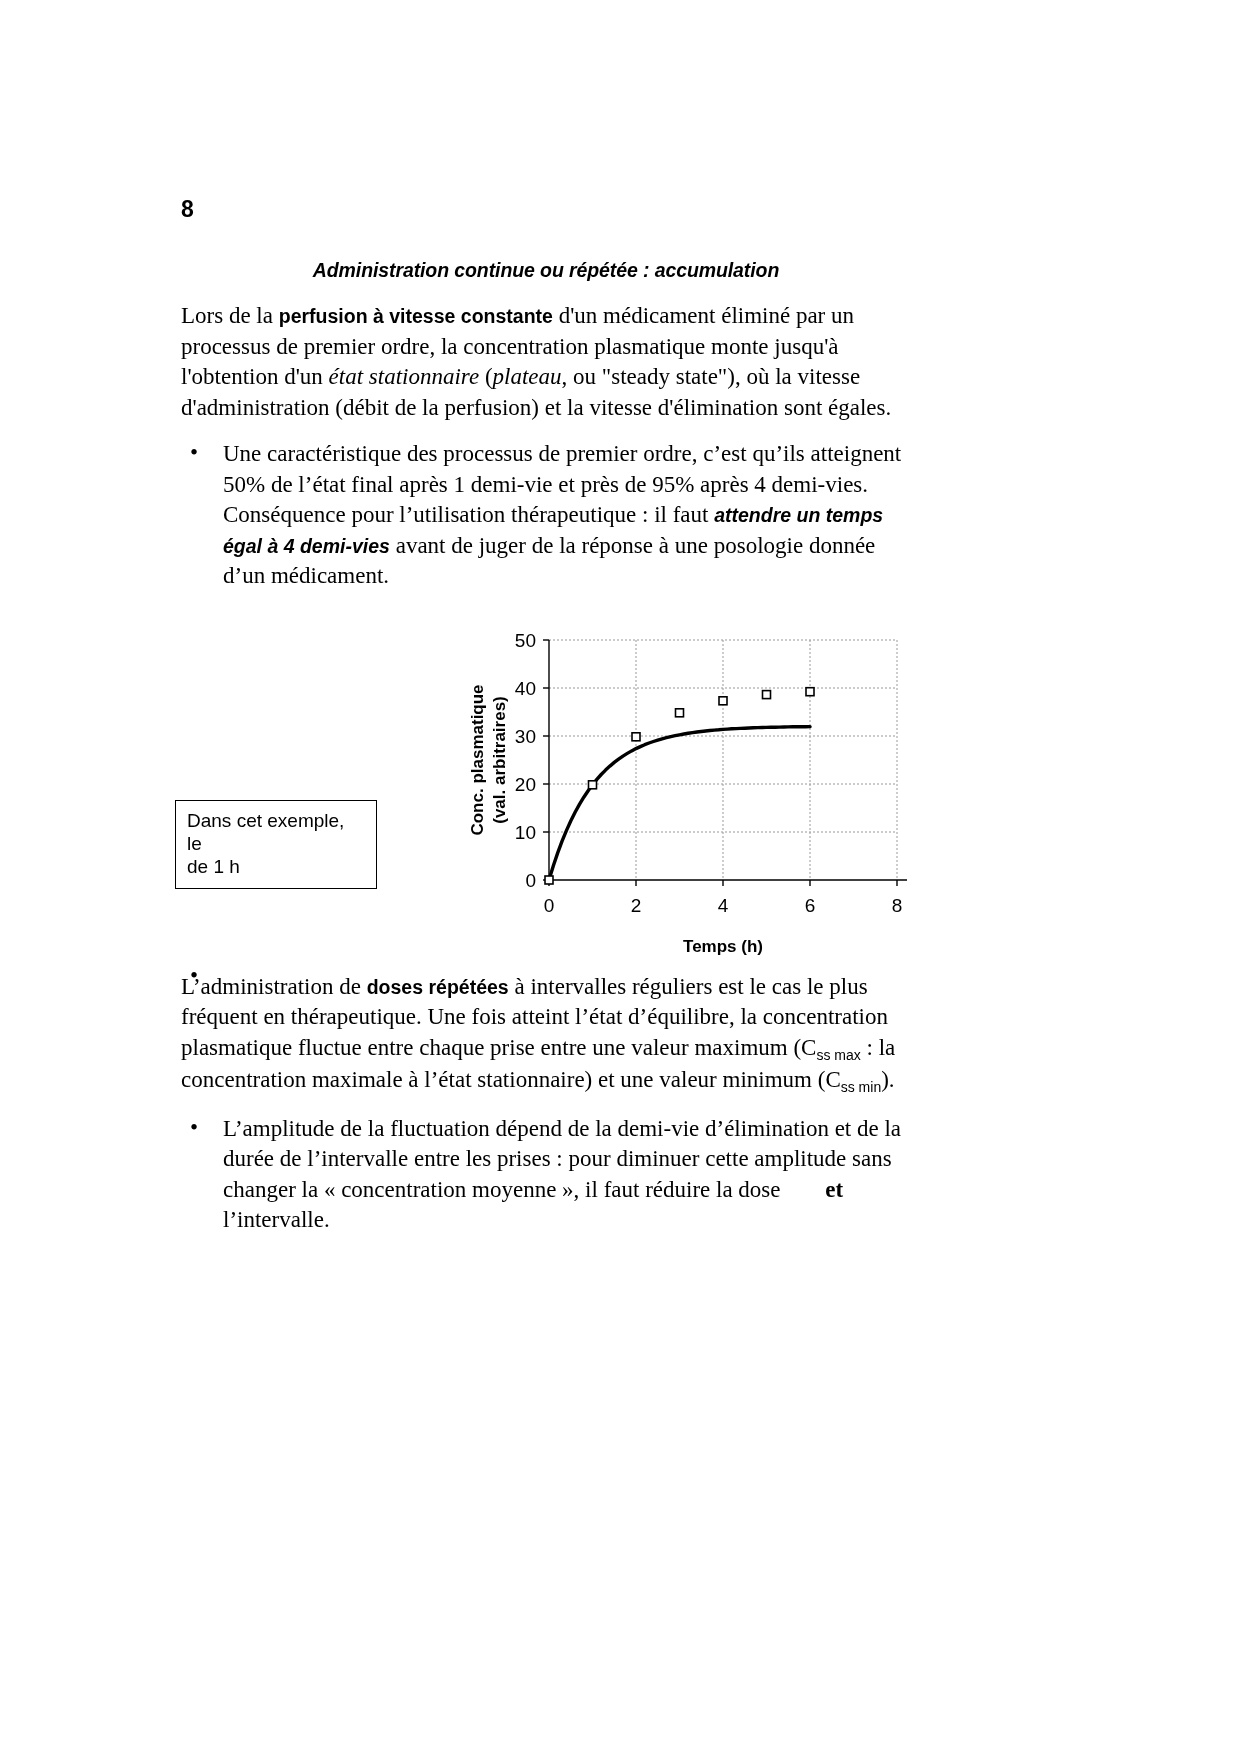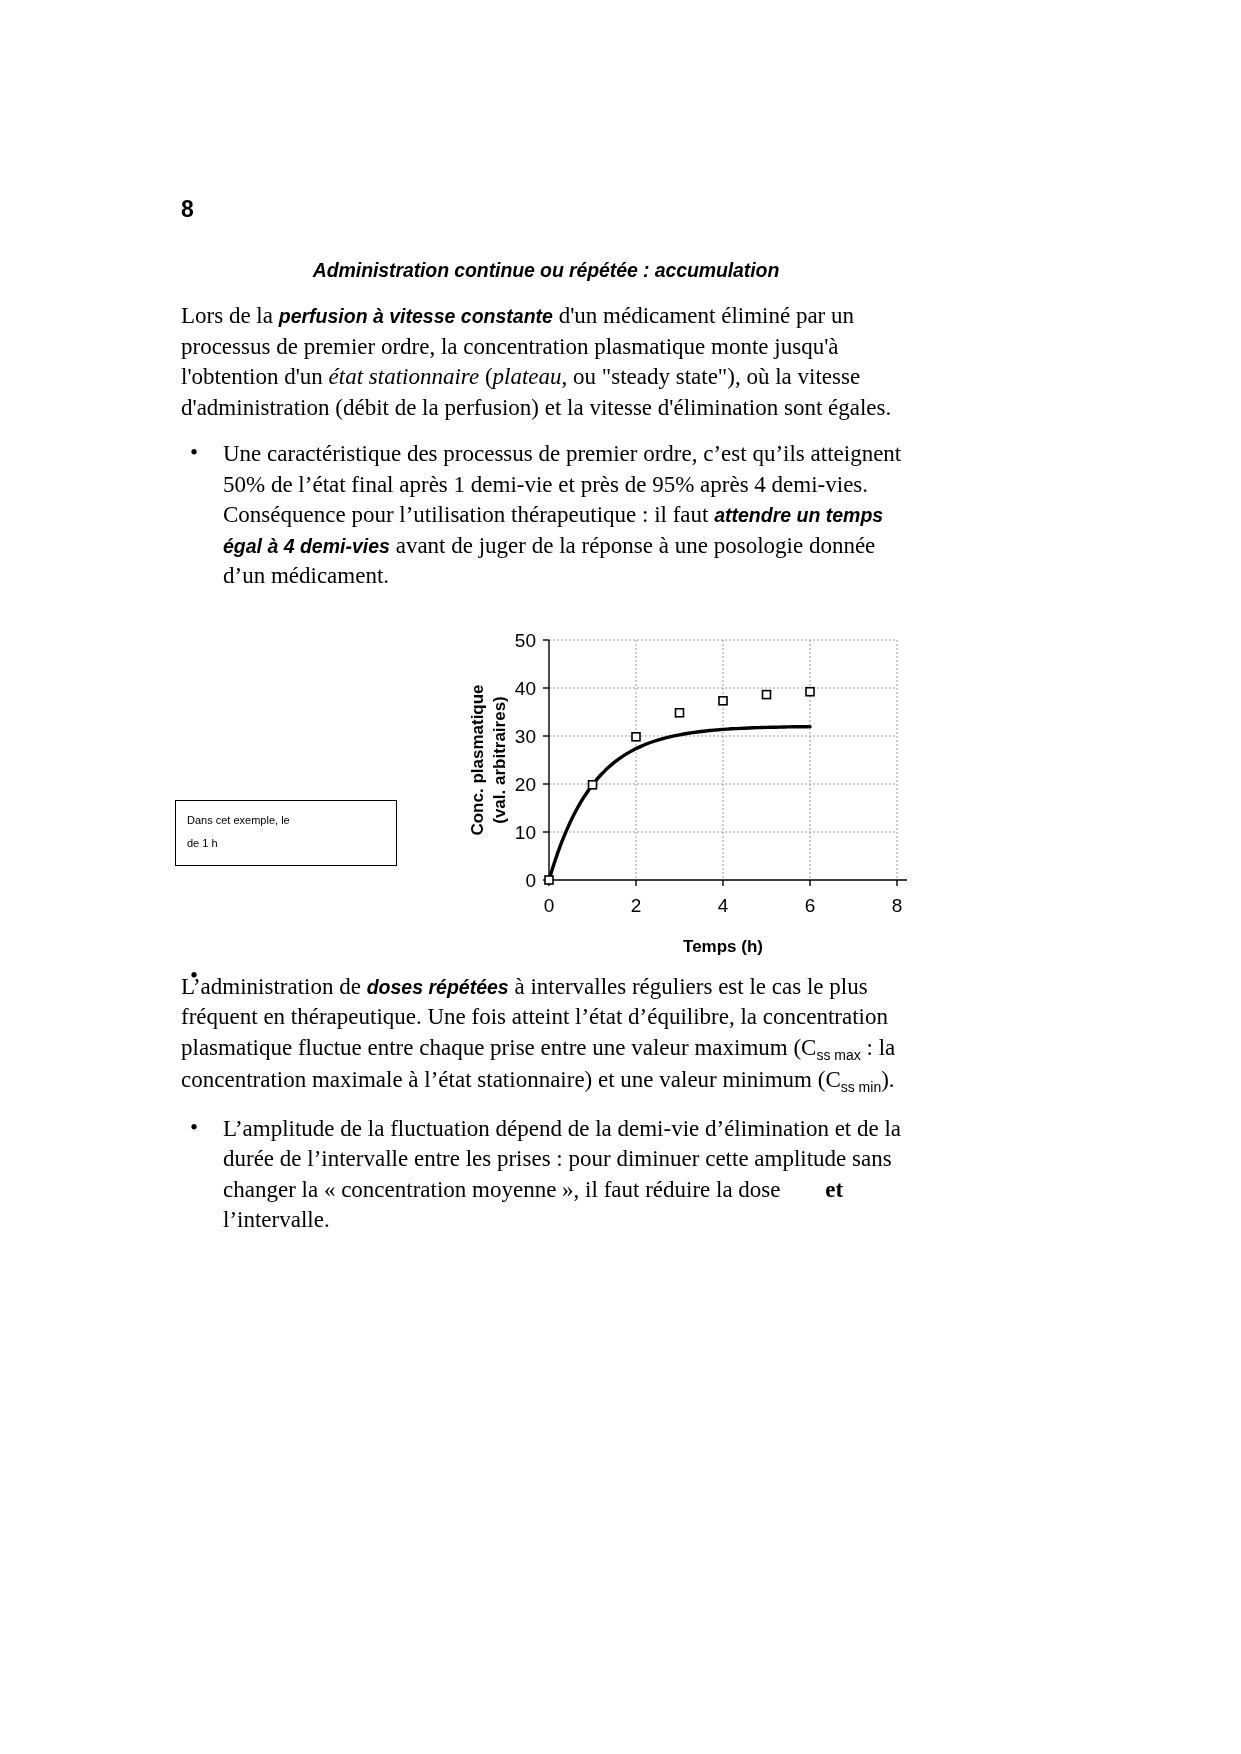--- a/index.html
+++ b/index.html
@@ -55,21 +55,20 @@
     font-family: "Liberation Serif", serif;
     font-size: 23px;
     line-height: 30.5px;
     margin: 0 0 16px 0;
     text-align: left;
   }
   .b {
     font-family: "Liberation Sans", sans-serif;
     font-weight: bold;
     font-size: 19.5px;
-    font-style: italic;
   }
   .i { font-style: italic; margin-top: 32px; }
   .bi-sans {
     font-family: "Liberation Sans", sans-serif;
     font-weight: bold;
     font-style: italic;
     font-size: 19.5px;
   }
   .bi-serif {
     font-weight: bold;
@@ -110,26 +109,26 @@
     position: relative;
     height: 352px;
     margin: 14px 0 0 0;
   }
 
   
   .callout {
     position: absolute;
     left: -6px;
     top: 194px;
-    width: 222px;
+    width: 202px;
     border: 1.5px solid #000;
     padding: 8px 26px 10px 11px;
     box-sizing: border-box;
     font-family: "Liberation Sans", sans-serif;
-    font-size: 11px;
+    font-size: 19px;
     line-height: 23px;
   }
 
   
   .chart-wrap {
     position: absolute;
     left: 276px;
     top: 16px;
     width: 460px;
     height: 340px;

